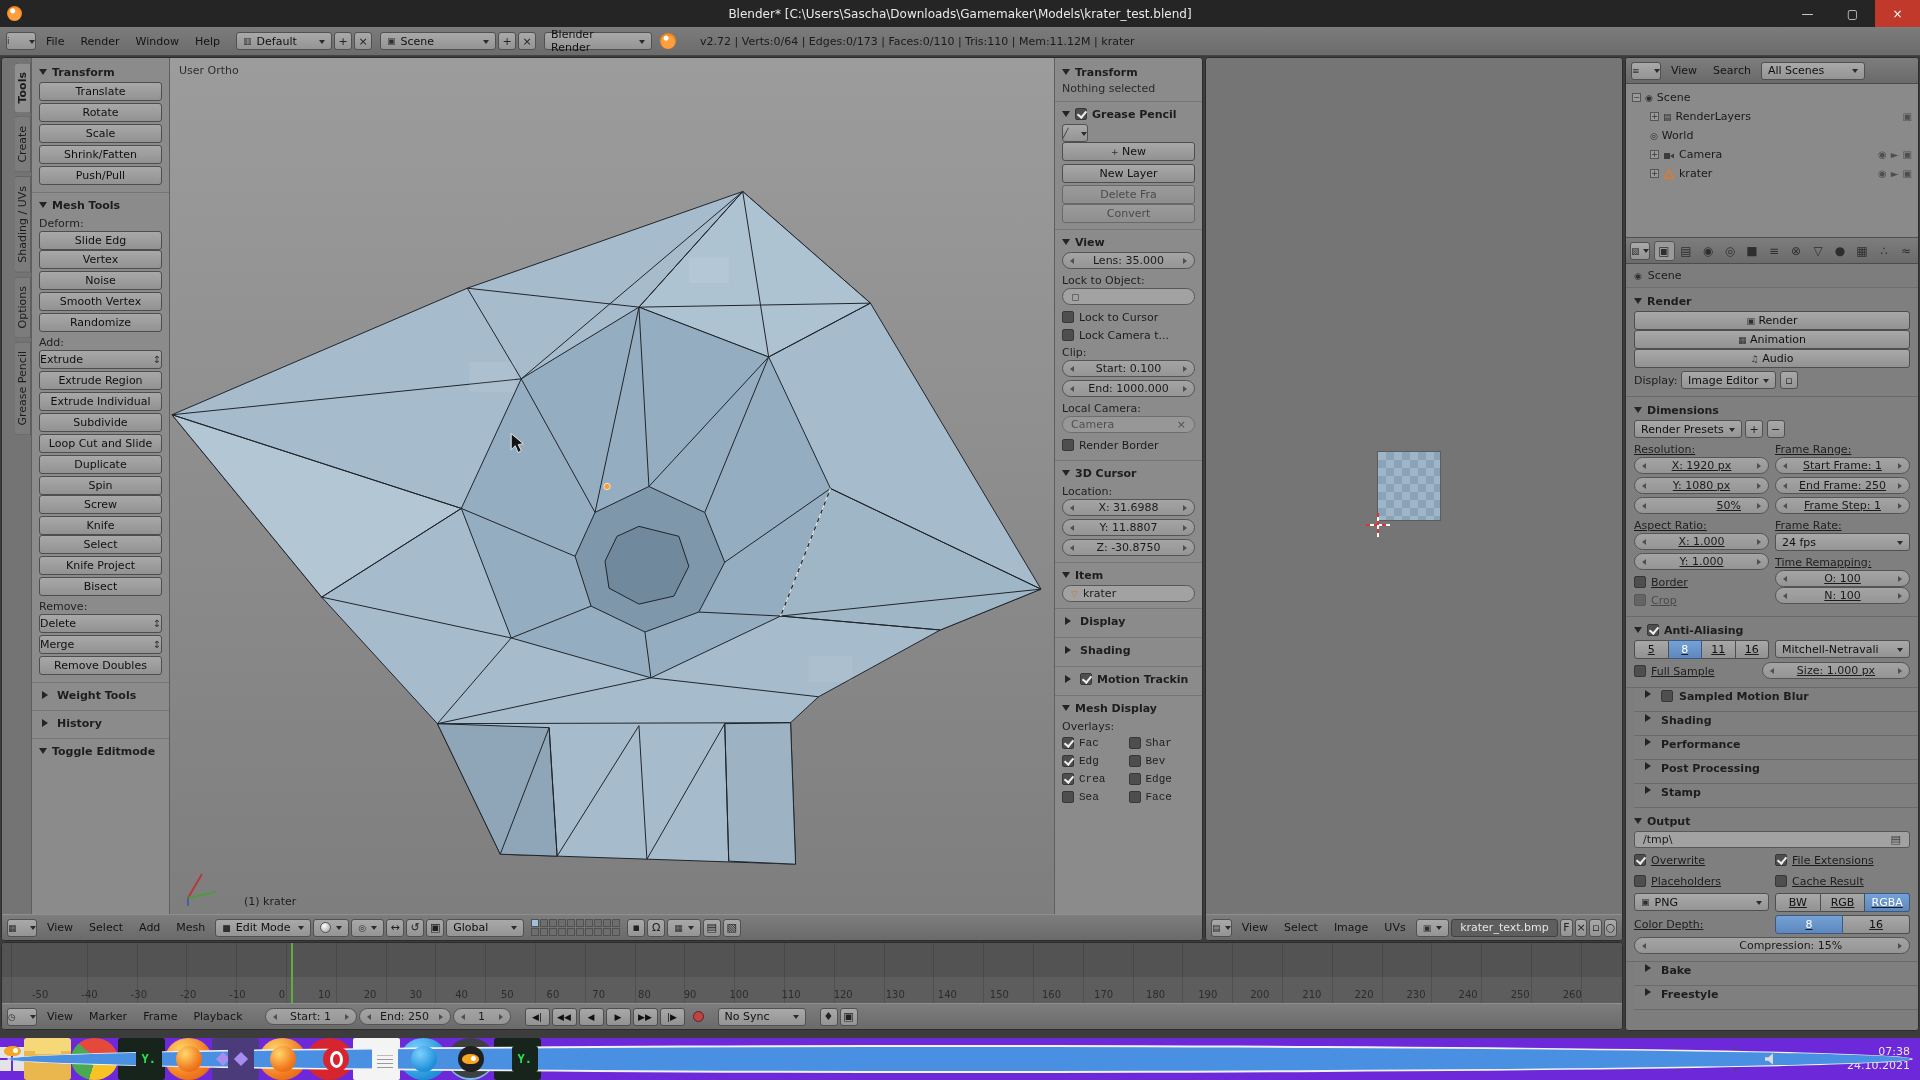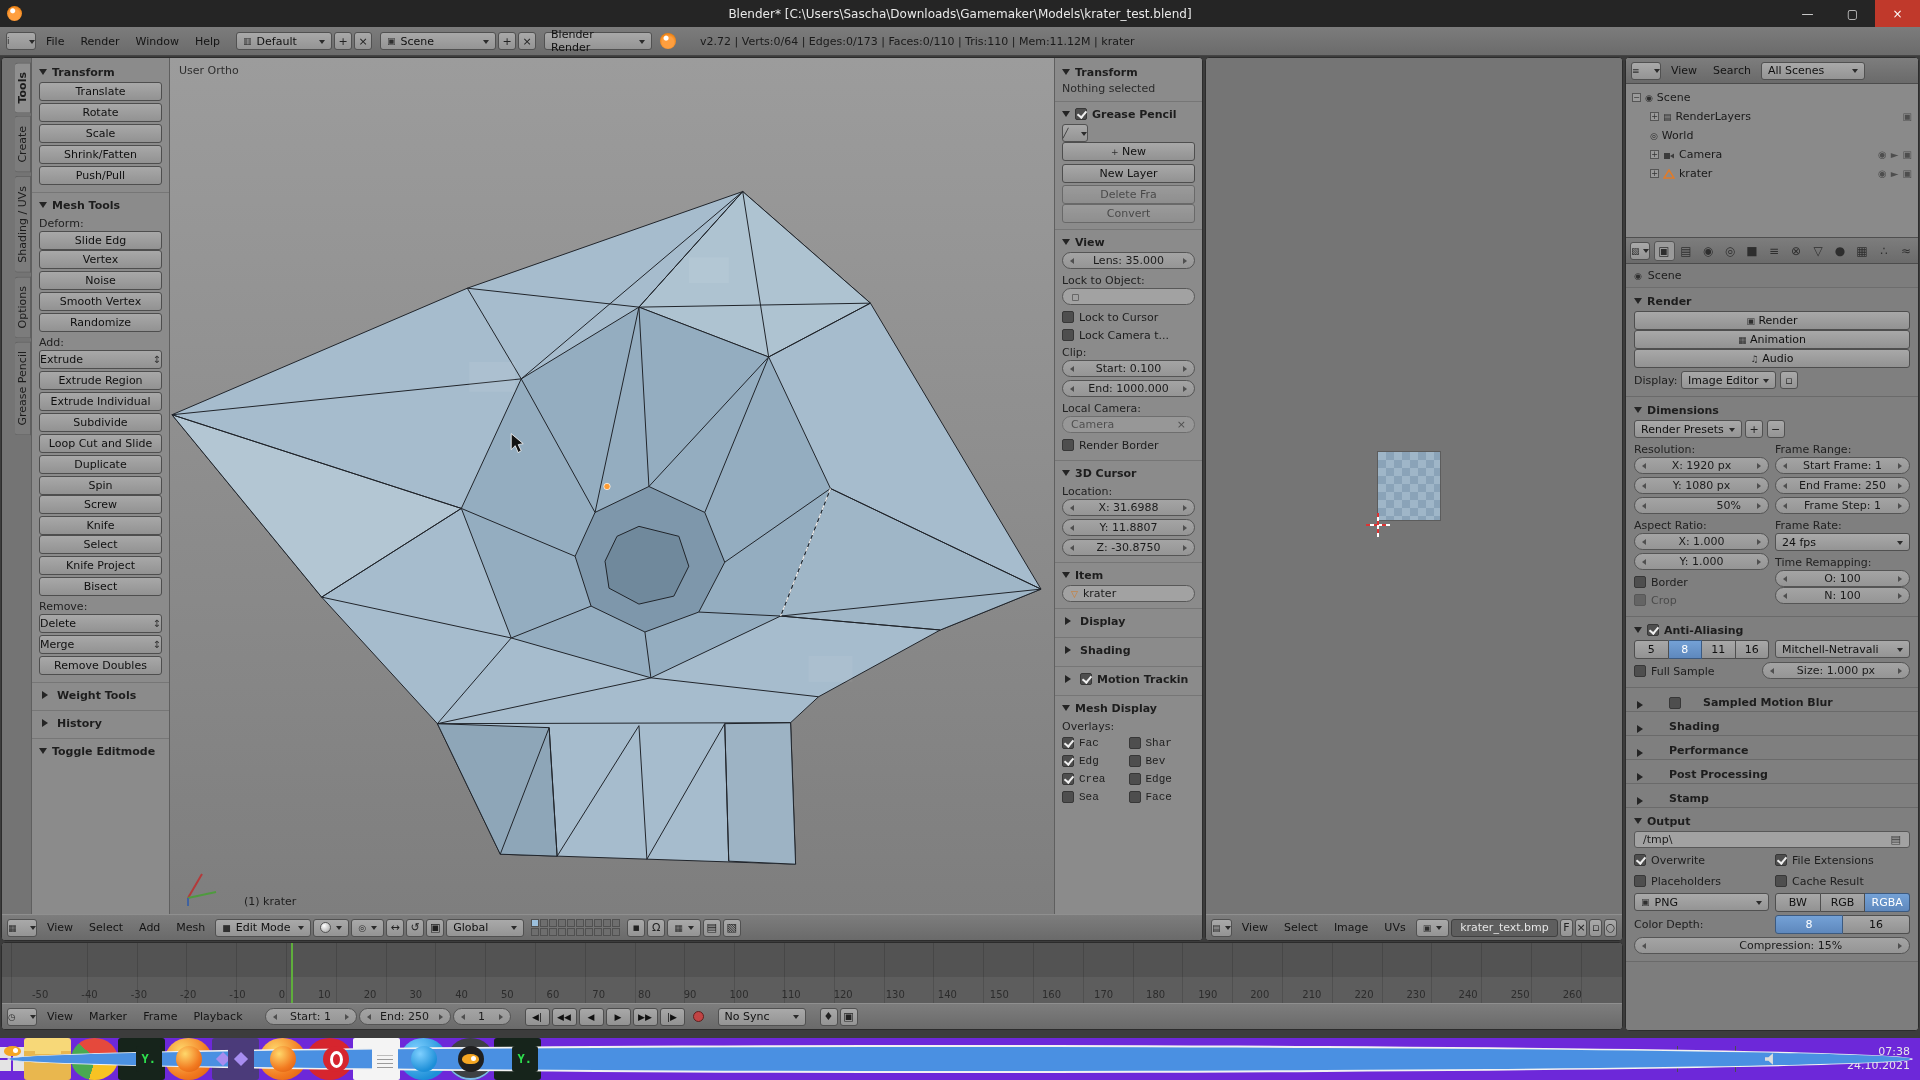--- a/index.html
+++ b/index.html
@@ -137,24 +137,24 @@
   .props { flex:1; display:flex; flex-direction:column; background:#7d7d7d; min-height:0; }
   .ptabs { height:26px; background:linear-gradient(#7d7d7d,#6b6b6b); border-bottom:1px solid #4c4c4c;
            display:flex; align-items:center; padding:0 4px; gap:1px; }
   .ptab { width:21px; height:20px; display:flex; align-items:center; justify-content:center;
           border-radius:3px; color:#2e2e2e; font-size:12px; }
   .ptab.on { background:#9a9a9a; border:1px solid #565656; }
   .pcrumb { height:24px; display:flex; align-items:center; gap:6px; padding:0 8px; color:#1c1c1c;
             border-bottom:1px solid #6d6d6d; }
   .pbody { flex:1; overflow:hidden; }
   .ppanel { padding:3px 8px 7px 8px; border-bottom:1px solid #6a6a6a; background:#7f7f7f; }
-  .ppanel.closed { padding:2px 8px; height:24px; display:flex; align-items:flex-end; gap:22px; }
+  .ppanel.closed { padding:2px 8px; height:24px; display:flex; align-items:flex-start; gap:6px;margin-left:8px; }
   .ptitle { font-weight:bold; color:#1d1d1d; }
   .cols { display:flex; gap:6px; }
-  .col { flex:1; min-width:0; }
+  .col { flex:1; min-width:0;text-decoration:underline; }
   .prow { margin-bottom:3px; }
 
   
   .tlcanvas { flex:1; position:relative; background:#5d5d5d;
      background-image:repeating-linear-gradient(90deg, rgba(0,0,0,0) 0 48.8px, rgba(0,0,0,.14) 48.8px 49.8px);
      background-position:36px 0; }
   .tlband { position:absolute; left:0; right:0; top:0; height:34px; background:rgba(0,0,0,.10); }
   .curframe { position:absolute; left:289px; top:0; bottom:0; width:2px; background:#5fae3c; }
   .ticks { position:absolute; left:30px; right:40px; bottom:3px; display:flex;
            justify-content:space-between; color:#2c2c2c; font-size:10px; }
@@ -951,20 +951,32 @@
                   <span class="btn on">8</span>
                   <span class="btn">16</span>
                 </div>
             </div>
             <div class="num">
               <span class="sfill" style="width:15%"></span>
                 <span>Compression: 15%</span>
             </div>
           </div>
 
+          <div>
+              <div class="ppanel closed">
+              <span class="tri-r"></span>
+
+              <span class="ptitle">Bake</span>
+            </div>
+              <div class="ppanel closed">
+              <span class="tri-r"></span>
+
+              <span class="ptitle">Freestyle</span>
+            </div>
+            </div>
         </div>
       </div>
     </div>
 
     <div class="area" id="atime">
       <div class="tlcanvas">
         <div class="tlband"></div>
         <div class="curframe"></div>
         <div class="ticks">
             <span>-50</span>

